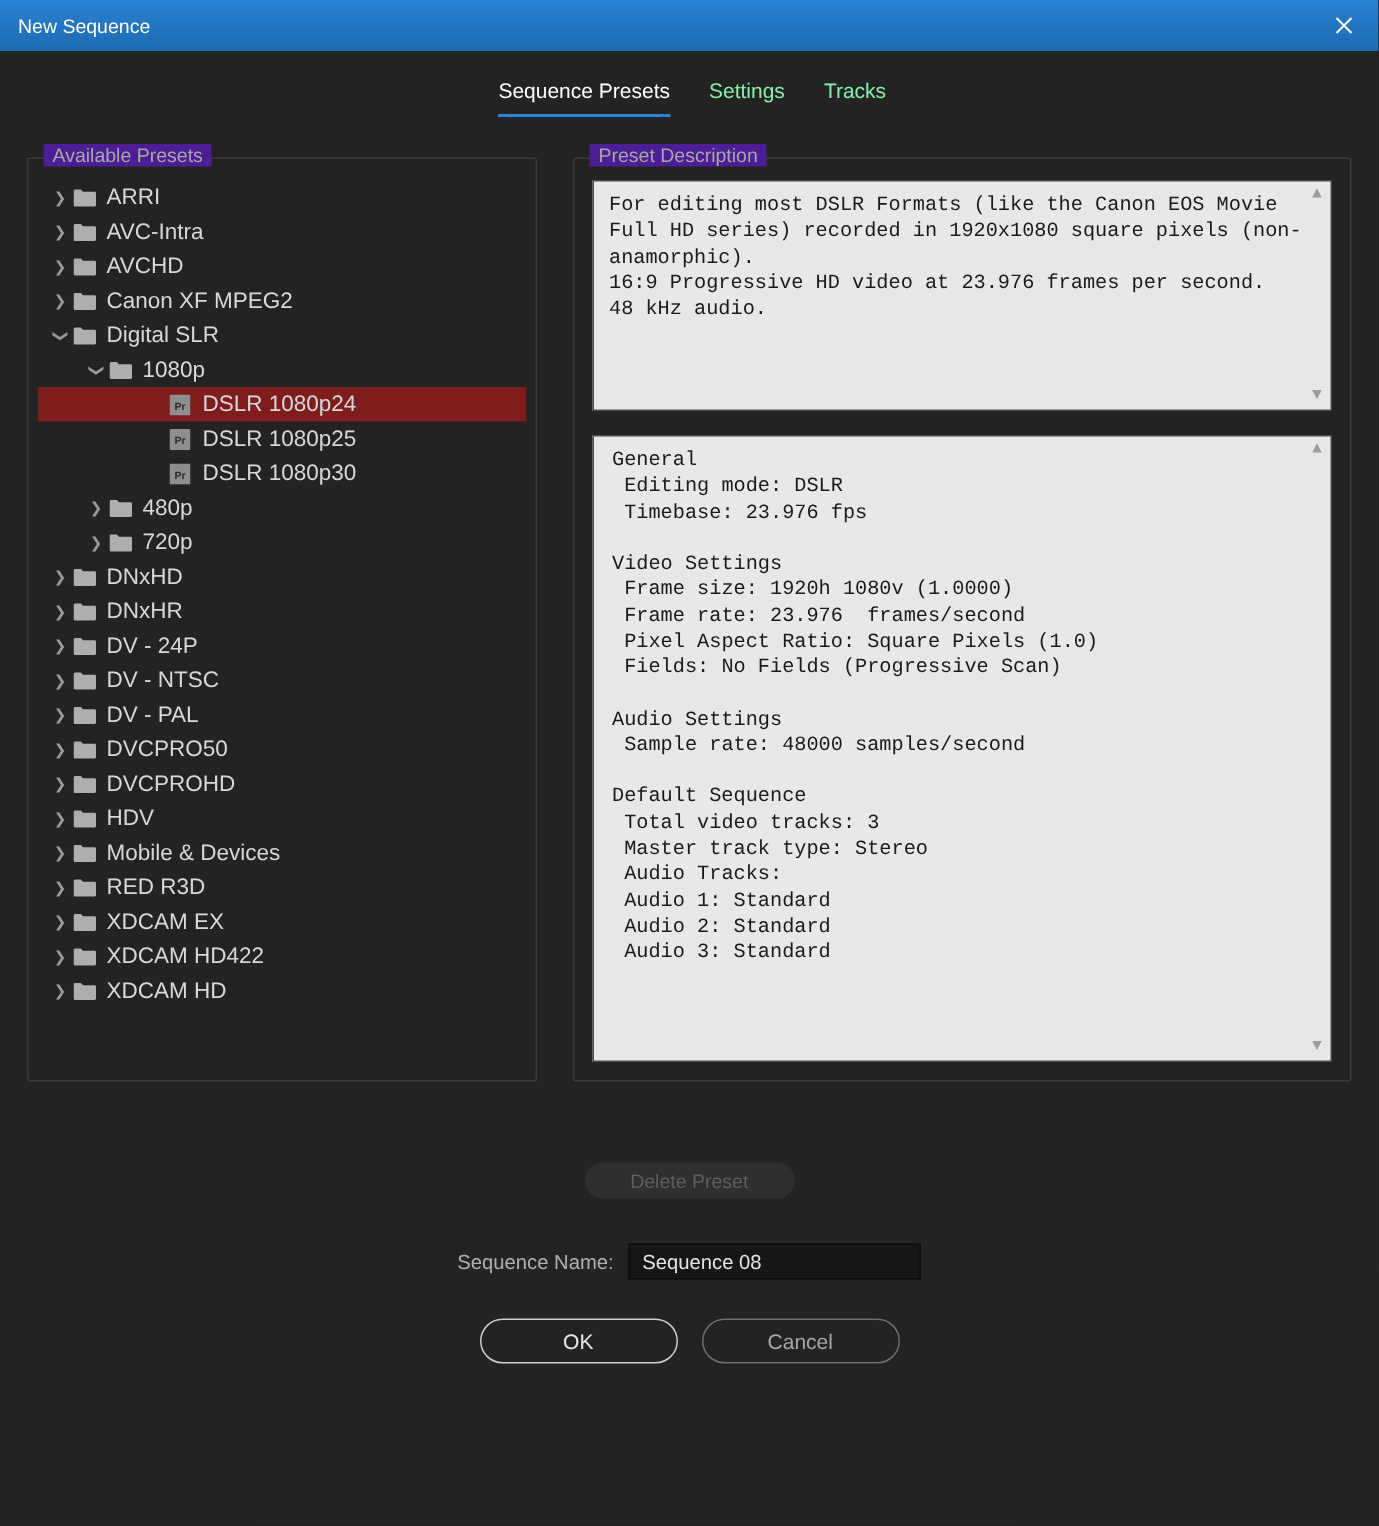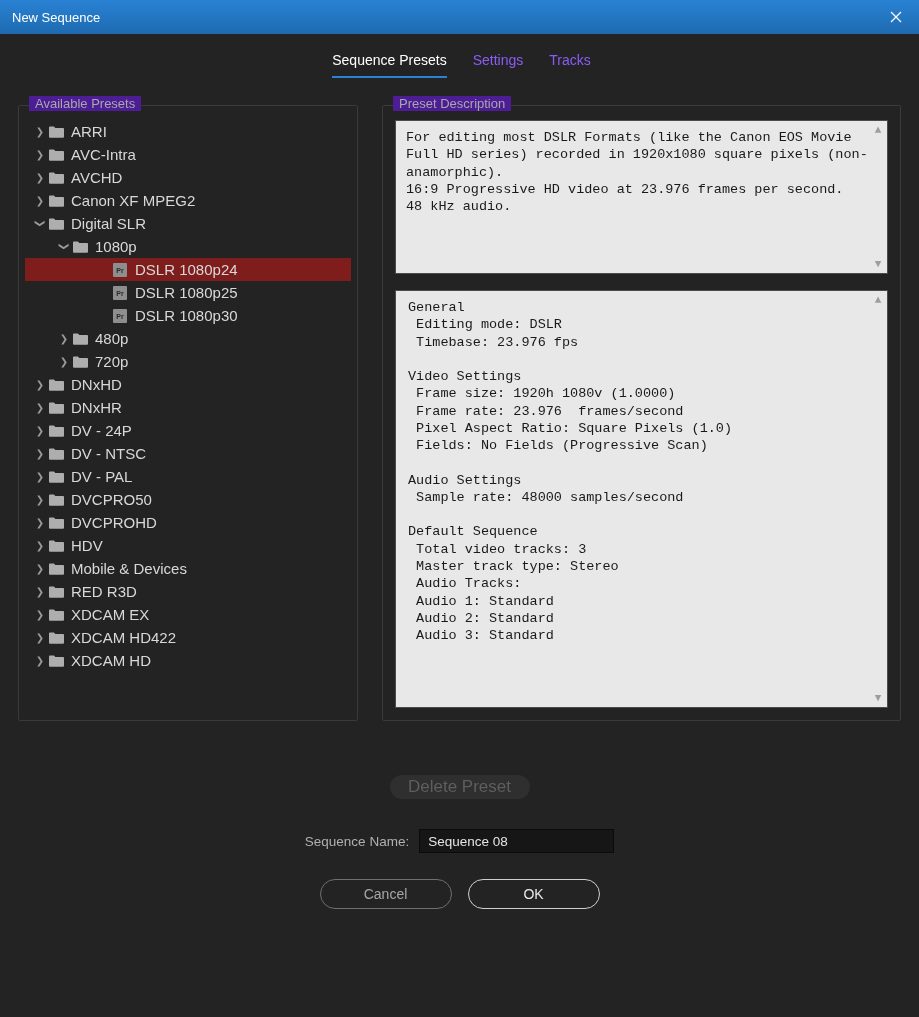--- a/index.html
+++ b/index.html
@@ -52,21 +52,21 @@
   align-items: center;
 }
 .tabs {
   display: flex;
   gap: 26px;
   padding-left: 4px;
   height: 26px;
   border-bottom: 1px solid rgba(0,0,0,0);
 }
 .tab {
-  color: #8b5cf6;
+  color: #86efac;
   font-size: 14px;
   padding-bottom: 6px;
   cursor: pointer;
 }
 .tab.active {
   color: #ffffff;
   border-bottom: 2px solid #2a82d4;
 }
 .content-row {
   display: flex;
@@ -136,21 +136,21 @@
 .delete-btn {
   margin-left: 0;
   width: 140px;
   height: 24px;
   border-radius: 14px;
   background: #2f2f2f;
   color: #5e5e5e;
   display: flex;
   align-items: center;
   justify-content: center;
-  font-size: 17px;
+  font-size: 13px;
 }
 .right-inner {
   padding: 14px 12px 12px 12px;
   display: flex;
   flex-direction: column;
   gap: 16px;
   height: 100%;
   box-sizing: border-box;
   font-family: Liberation Mono, monospace;
 }
@@ -497,17 +497,17 @@
     <div class="delete-btn-row">
       <div class="delete-btn">Delete Preset</div>
     </div>
 
     <div class="seqname-row">
       <span class="seqname-label">Sequence Name:</span>
       <input class="seqname-input" value="Sequence 08" style="">
     </div>
 
     <div class="button-row">
+      <div class="dlg-btn ok">OK</div>
       <div class="dlg-btn cancel">Cancel</div>
-      <div class="dlg-btn ok">OK</div>
     </div>
   </div>
 </div>
 
 </body></html>

